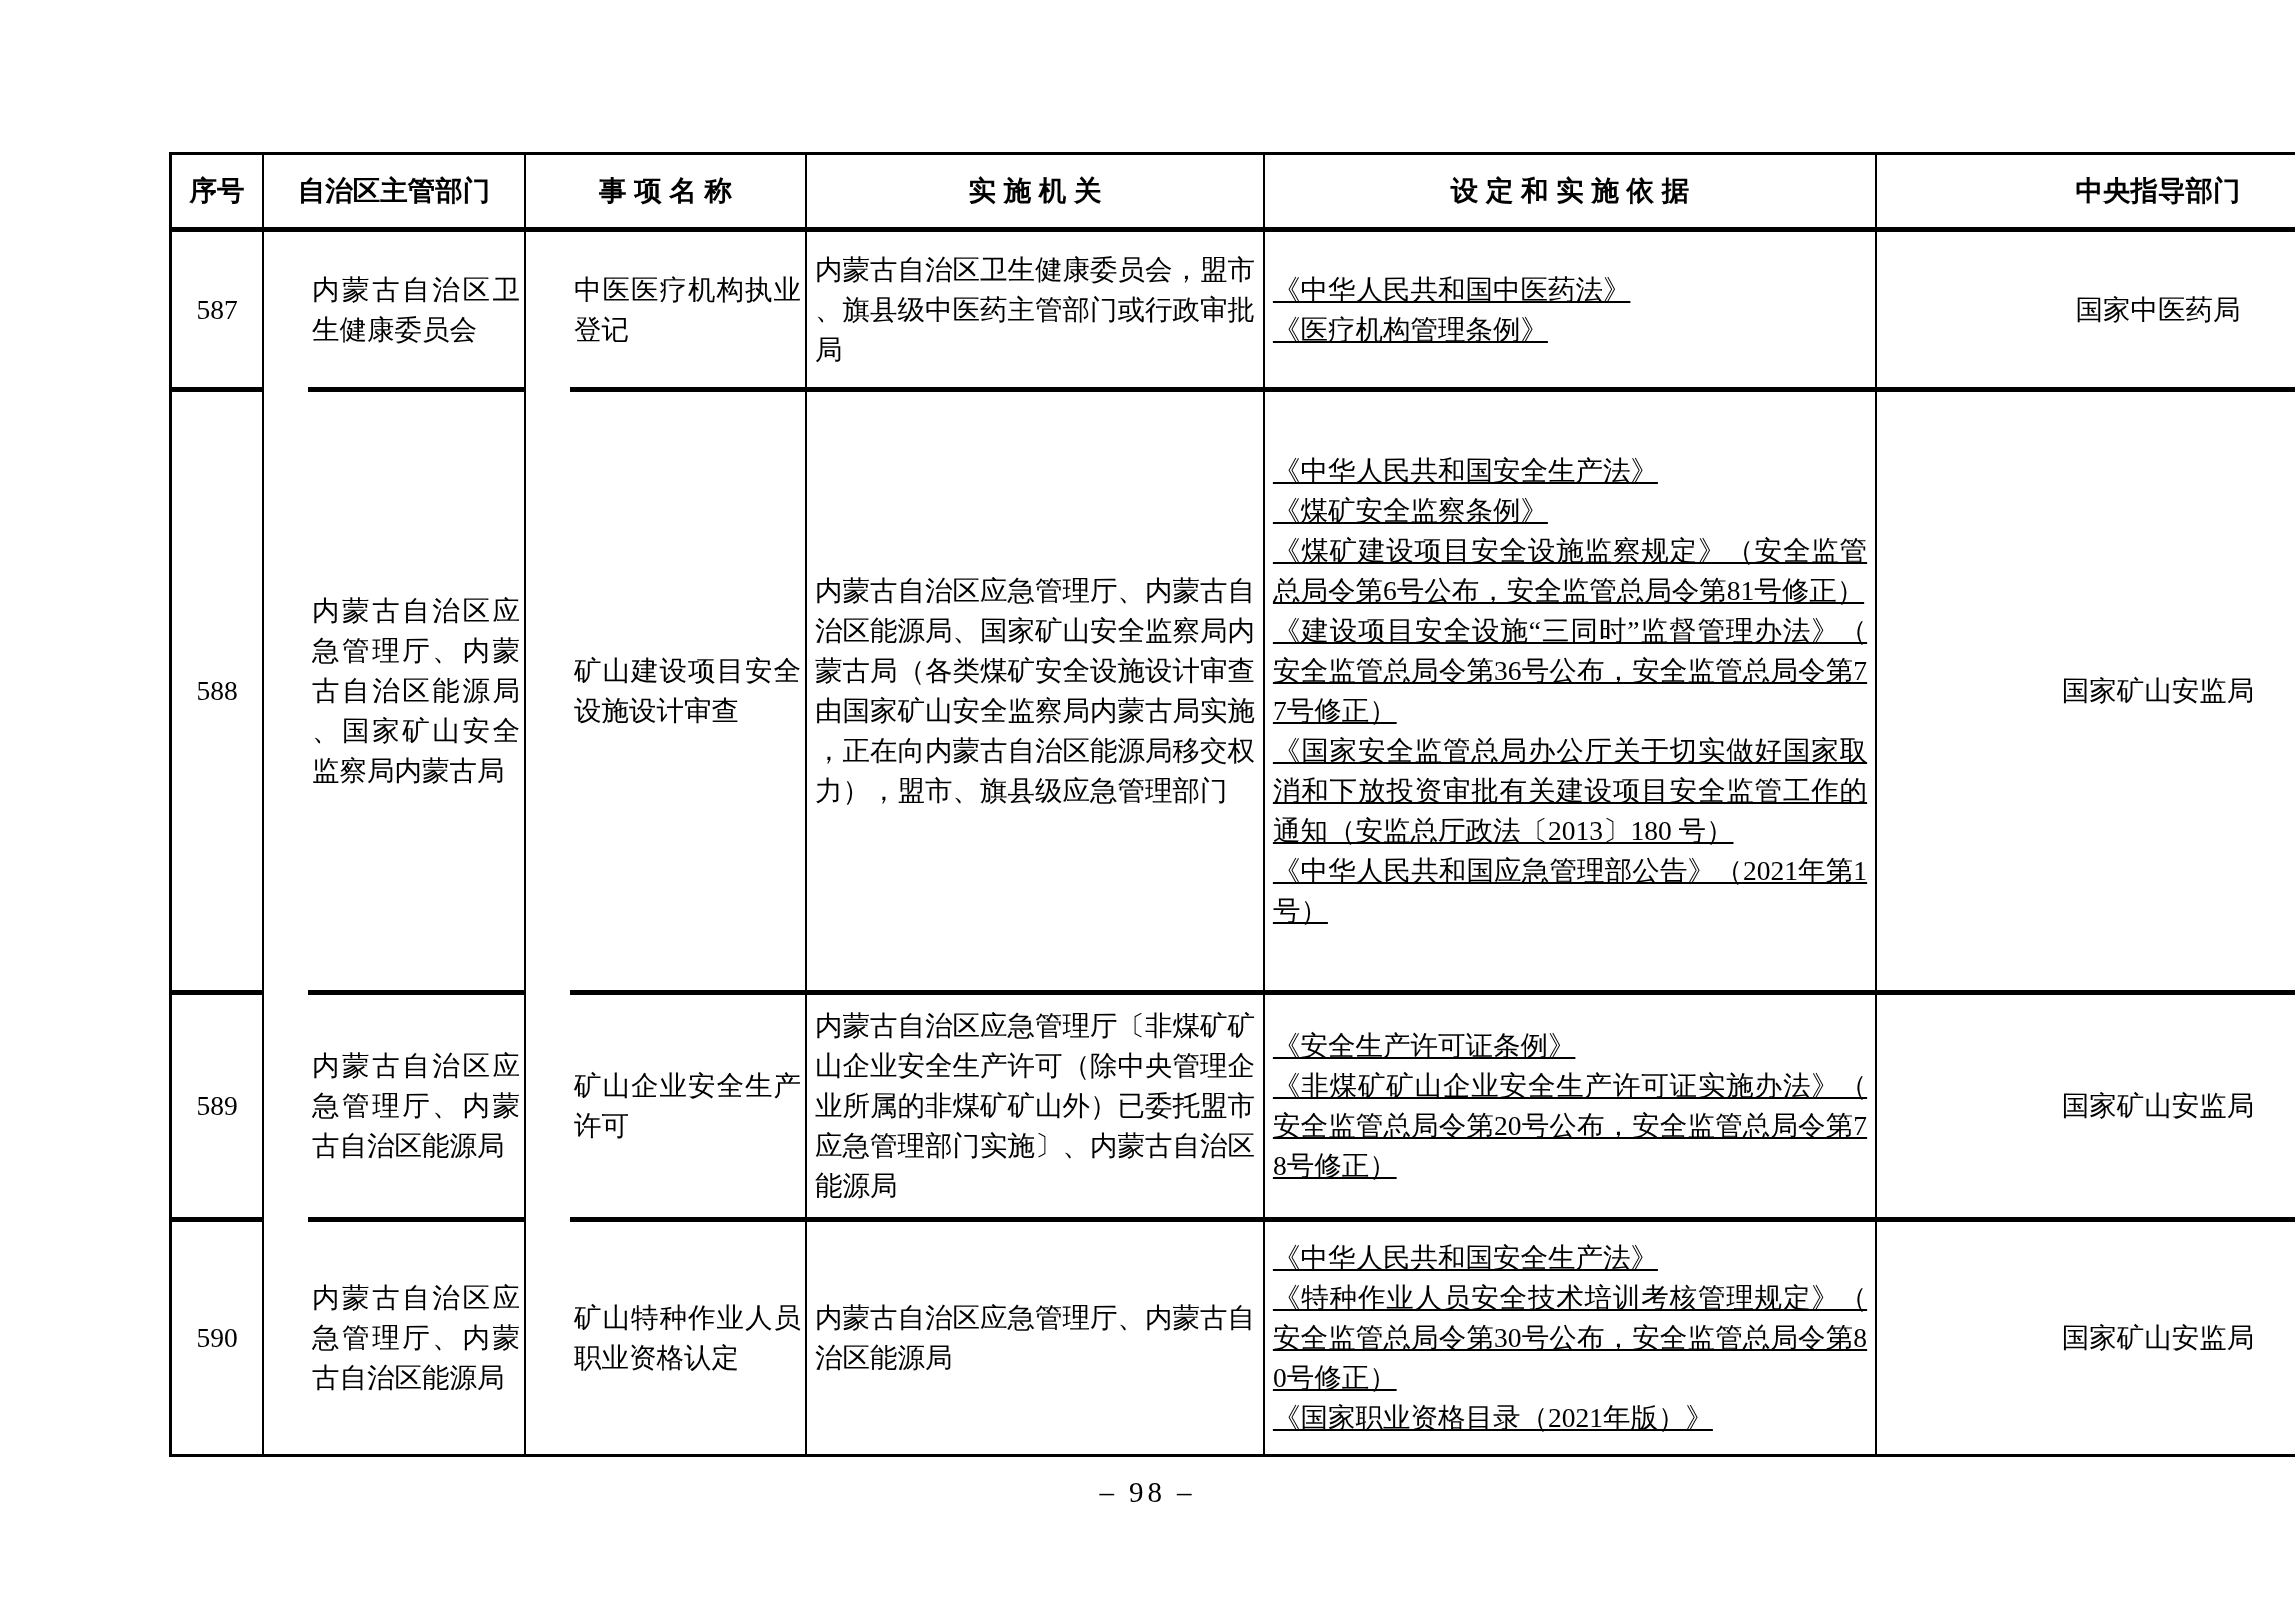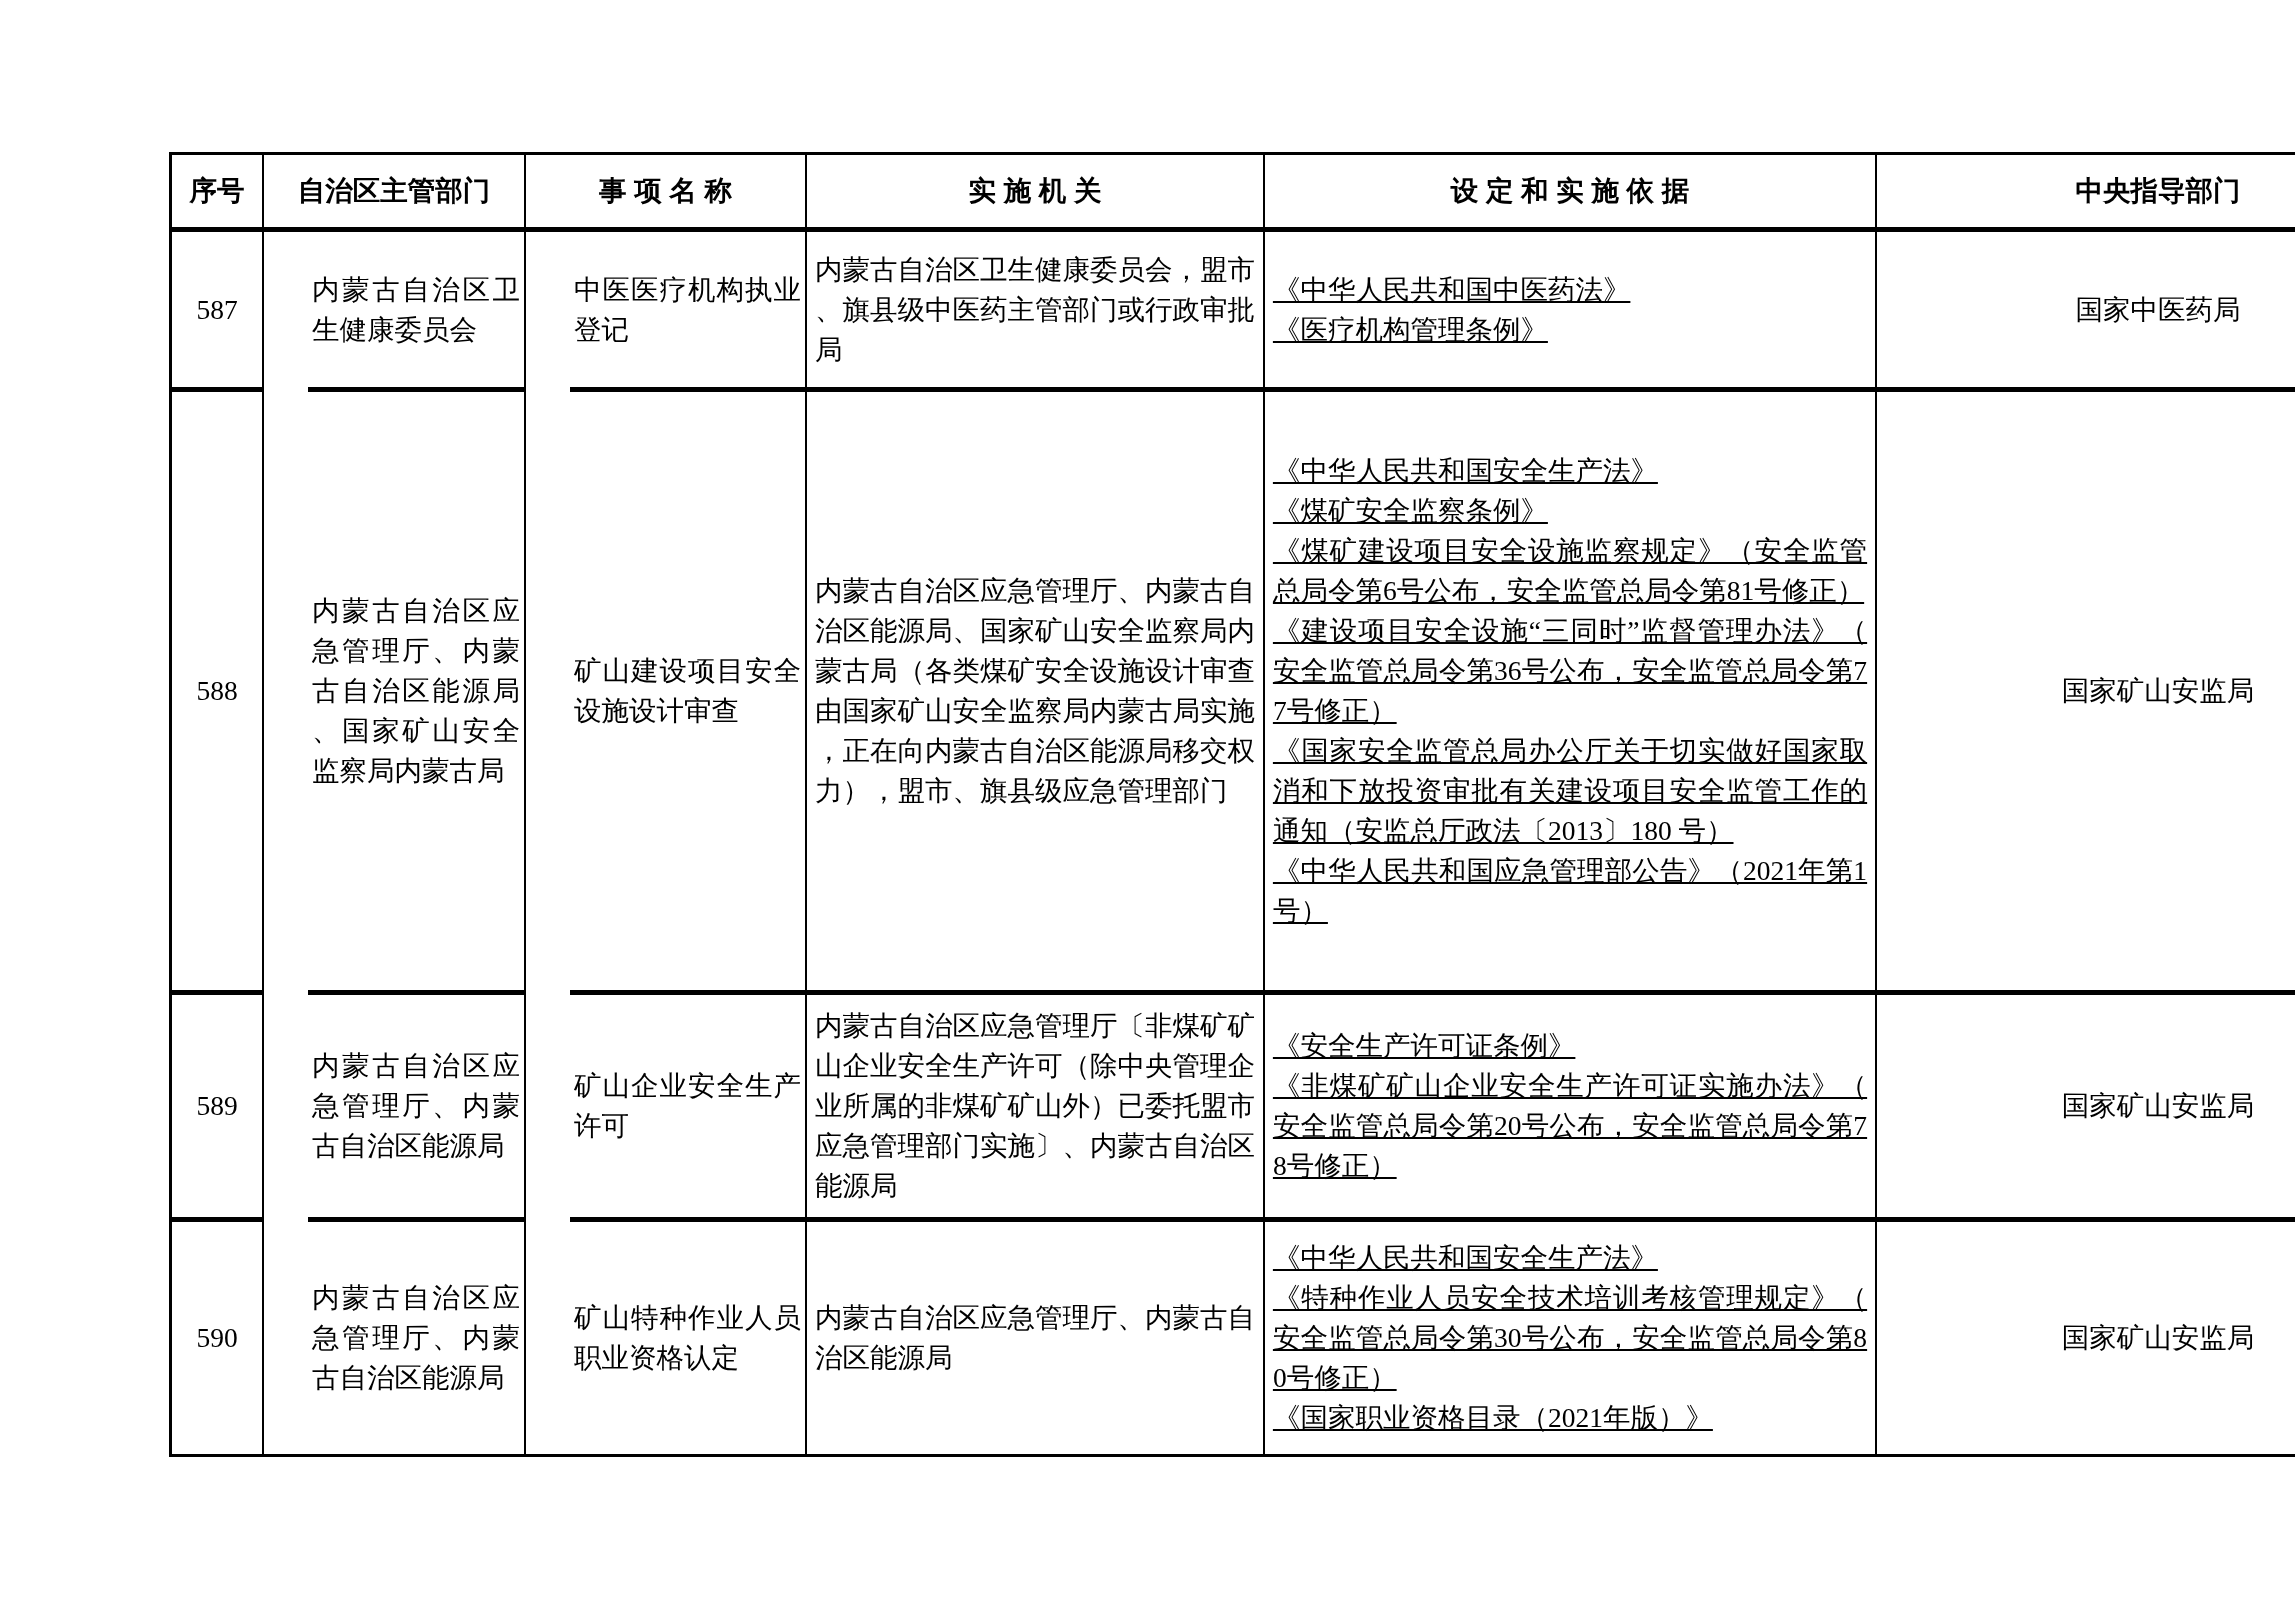--- a/index.html
+++ b/index.html
@@ -139,15 +139,16 @@
         <div class="txt">
           <div class="basis-item">《中华人民共和国安全生产法》</div>
           <div class="basis-item">《特种作业人员安全技术培训考核管理规定》（安全监管总局令第30号公布，安全监管总局令第80号修正）</div>
           <div class="basis-item">《国家职业资格目录（2021年版）》</div>
         </div>
       </div>
     <div class="cell center lastcol lastrow">国家矿山安监局</div>
 
   </div>
 
+  <div class="footer">– 98 –</div>
 
 </div>
 
 
 </body></html>

